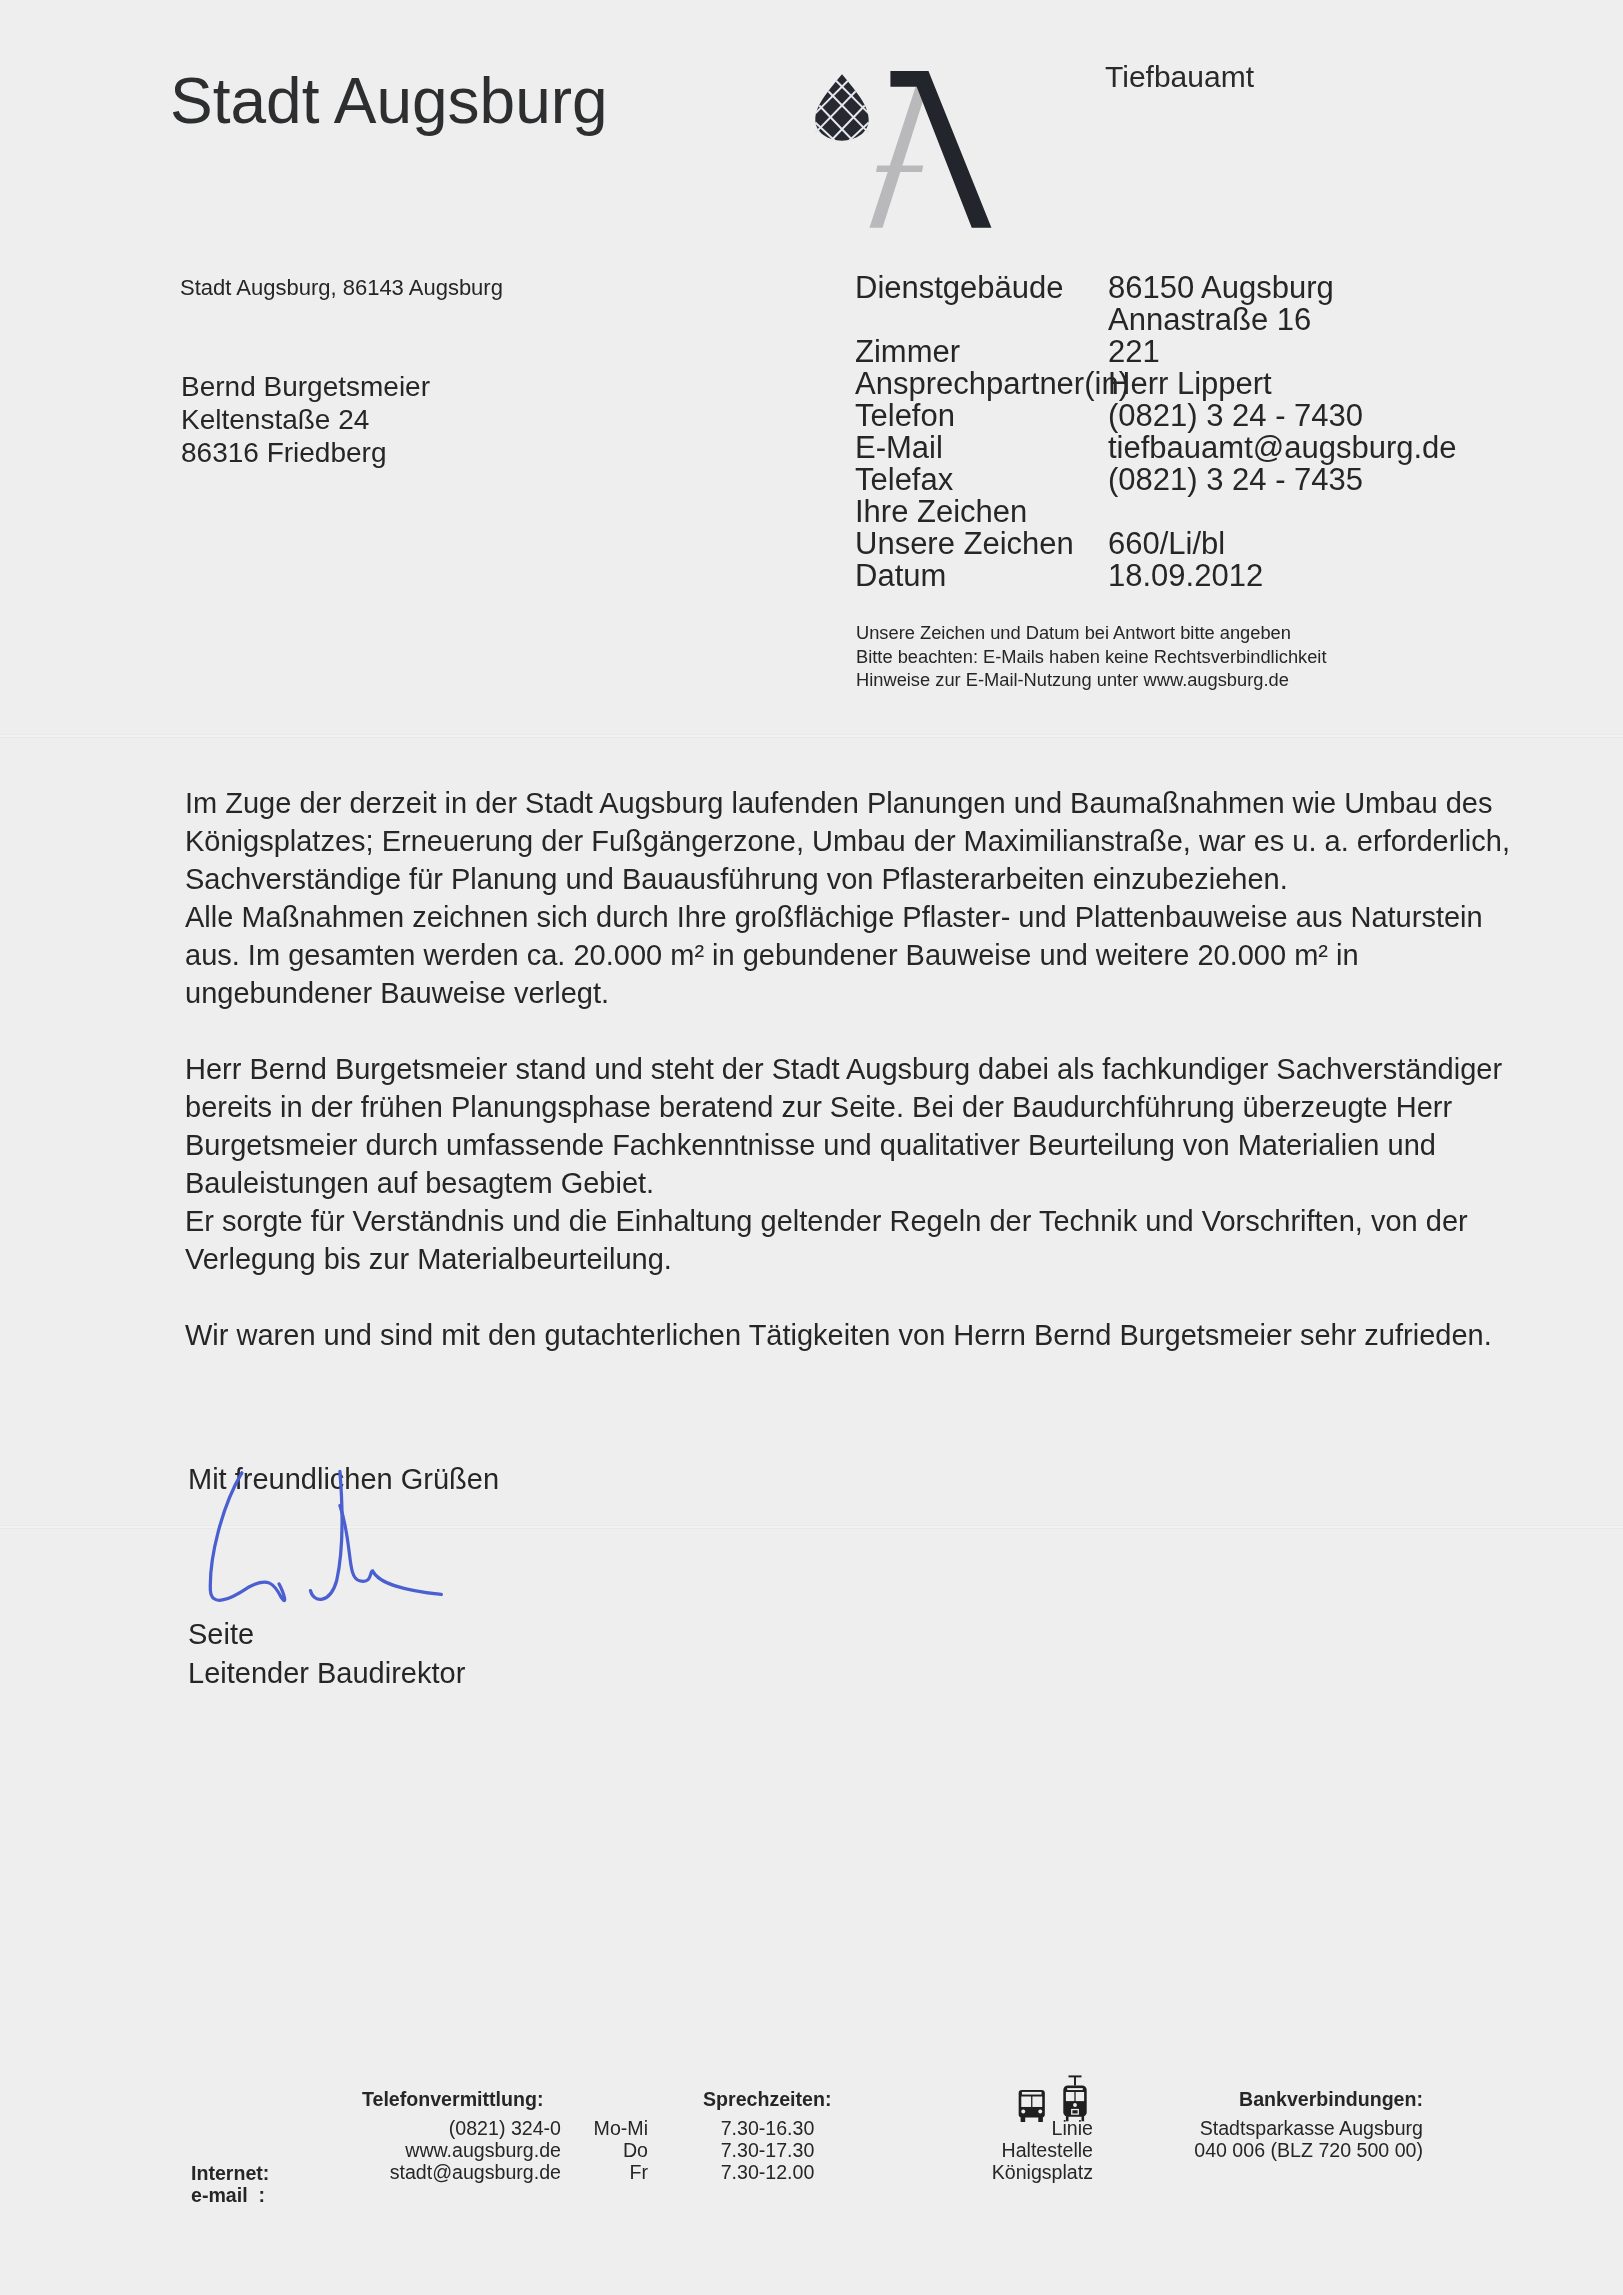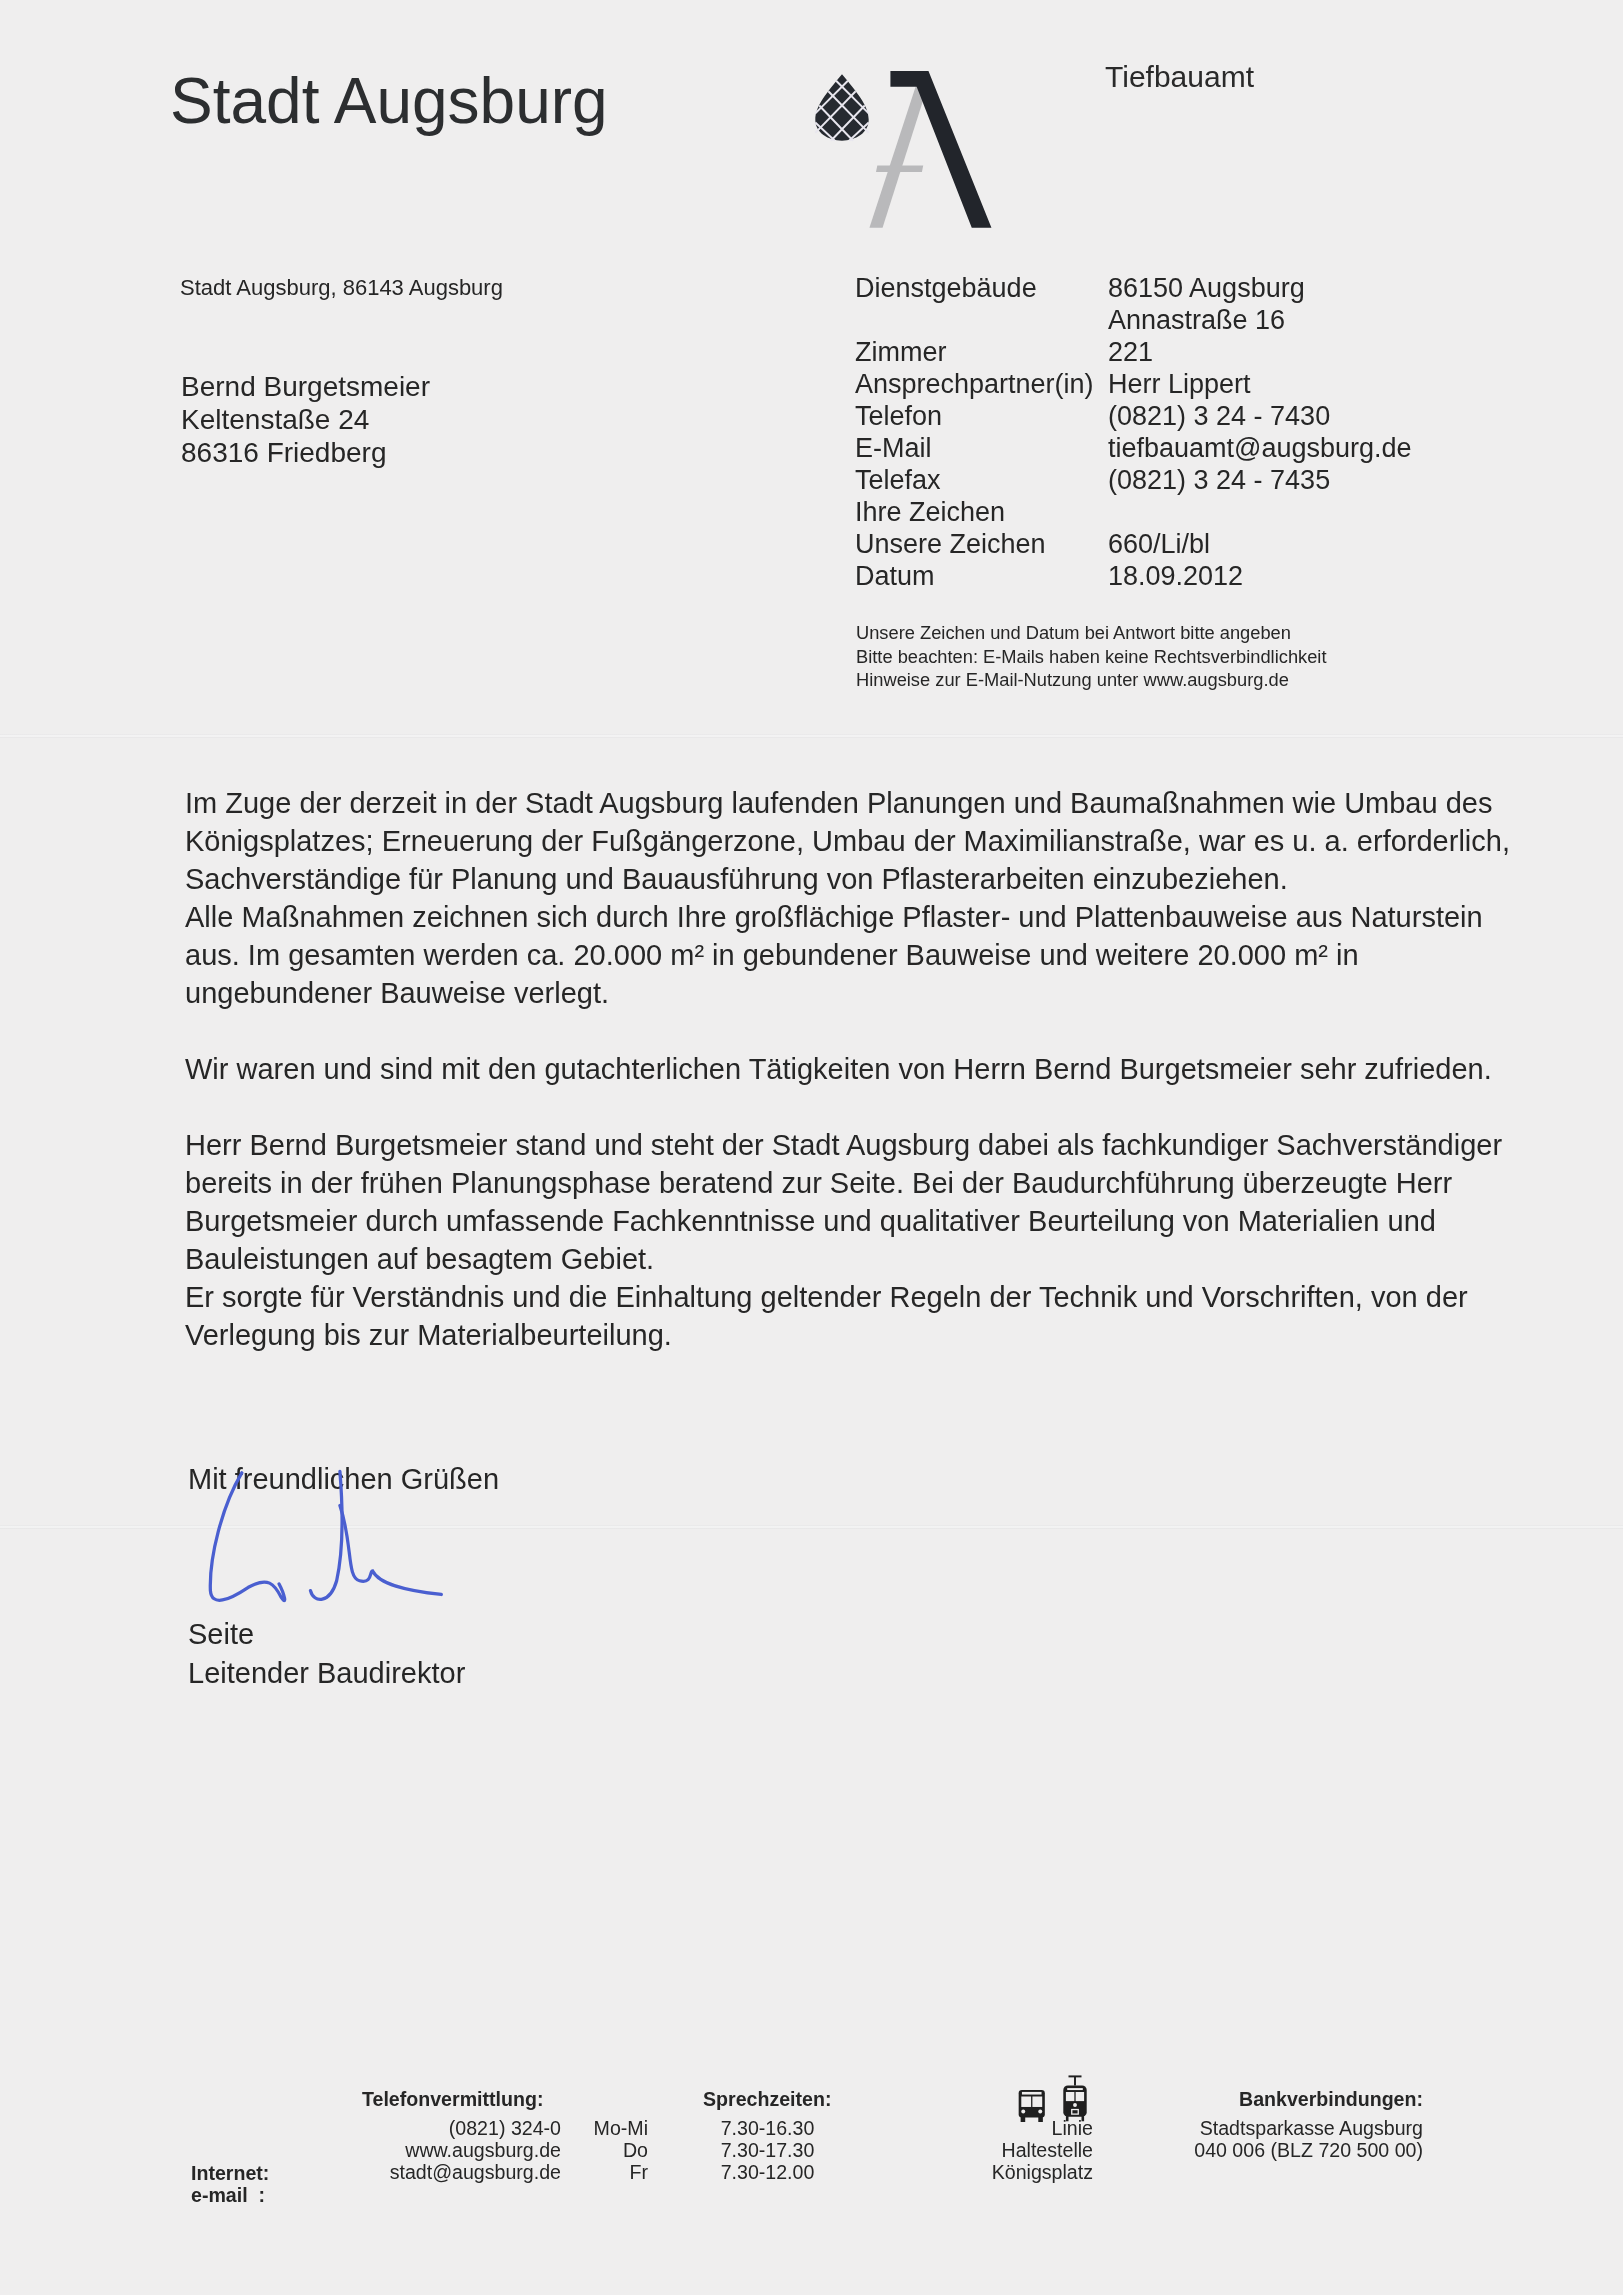--- a/index.html
+++ b/index.html
@@ -5,21 +5,21 @@
   html, body { margin:0; padding:0; }
   body { width:1623px; height:2295px; background:#efeeee; position:relative; overflow:hidden;
          font-family:"Liberation Sans", "DejaVu Sans", sans-serif; color:#262626; }
   .abs { position:absolute; }
   .fold { position:absolute; left:0; width:1623px; height:3.9px;
           background:linear-gradient(#e6e5e6,#f7f7f7,#e4e3e4); }
   .city-name { left:170px; top:64px; font-size:64px; letter-spacing:0px; color:#2c2e30; }
   .dept { left:1105px; top:60px; font-size:30px; color:#2a2a2a; }
   .sender-line { left:180px; top:275px; font-size:22px; }
   .recipient { left:181px; top:370px; font-size:28px; line-height:33px; }
-  .info { left:855px; top:272px; font-size:27px; }
+  .info { left:855px; top:272px; font-size:31px; }
   .info-row { display:flex; height:32px; line-height:32px; }
   .info-label { width:253px; }
   .notes { left:856px; top:621px; font-size:18.3px; line-height:23.6px; }
   .body { left:185px; top:784px; width:1348px; font-size:29px; line-height:38px; }
   .body p { margin:0 0 38px 0; }
   .closing { left:188px; top:1463px; font-size:29px; }
   .signer { left:188px; top:1615px; font-size:29px; line-height:39px; }
   .footer { top:2088px; font-size:19.6px; line-height:22px; }
   .footer .hd { font-weight:bold; }
   .right { text-align:right; }
@@ -112,25 +112,25 @@
   <div>Unsere Zeichen und Datum bei Antwort bitte angeben</div>
   <div>Bitte beachten: E-Mails haben keine Rechtsverbindlichkeit</div>
   <div>Hinweise zur E-Mail-Nutzung unter www.augsburg.de</div>
 </div>
 
 <div class="abs body">
   <p>
     <span>Im Zuge der derzeit in der Stadt Augsburg laufenden Planungen und Baumaßnahmen wie Umbau des Königsplatzes; Erneuerung der Fußgängerzone, Umbau der Maximilianstraße, war es u. a. erforderlich, Sachverständige für Planung und Bauausführung von Pflasterarbeiten einzubeziehen.</span><br>
     <span>Alle Maßnahmen zeichnen sich durch Ihre großflächige Pflaster- und Plattenbauweise aus Naturstein aus. Im gesamten werden ca. 20.000 m² in gebundener Bauweise und weitere 20.000 m² in ungebundener Bauweise verlegt.</span>
   </p>
-  <p>Wir waren und sind mit den gutachterlichen Tätigkeiten von Herrn Bernd Burgetsmeier sehr zufrieden.</p>
   <p>
     <span>Herr Bernd Burgetsmeier stand und steht der Stadt Augsburg dabei als fachkundiger Sachverständiger bereits in der frühen Planungsphase beratend zur Seite. Bei der Baudurchführung überzeugte Herr Burgetsmeier durch umfassende Fachkenntnisse und qualitativer Beurteilung von Materialien und Bauleistungen auf besagtem Gebiet.</span><br>
     <span>Er sorgte für Verständnis und die Einhaltung geltender Regeln der Technik und Vorschriften, von der Verlegung bis zur Materialbeurteilung.</span>
   </p>
+  <p>Wir waren und sind mit den gutachterlichen Tätigkeiten von Herrn Bernd Burgetsmeier sehr zufrieden.</p>
 </div>
 
 <div class="abs closing">Mit freundlichen Grüßen</div>
 
 <div class="abs" style="left:196px; top:1466px;">
   <svg width="314" height="151" viewBox="0 0 480 230" fill="none" stroke="#4a5fd0" stroke-width="5" stroke-linecap="round">
     <path d="M70 10 C40 60 20 140 22 190 C24 215 50 205 80 185 C110 168 120 180 130 200 C140 215 135 195 127 180"></path>
     <path d="M220 8 C225 70 225 130 215 175 C205 210 180 210 175 190"></path>
     <path d="M220 60 C240 120 230 170 250 175 C270 180 265 160 270 160 C280 180 320 190 375 196"></path>
   </svg>

